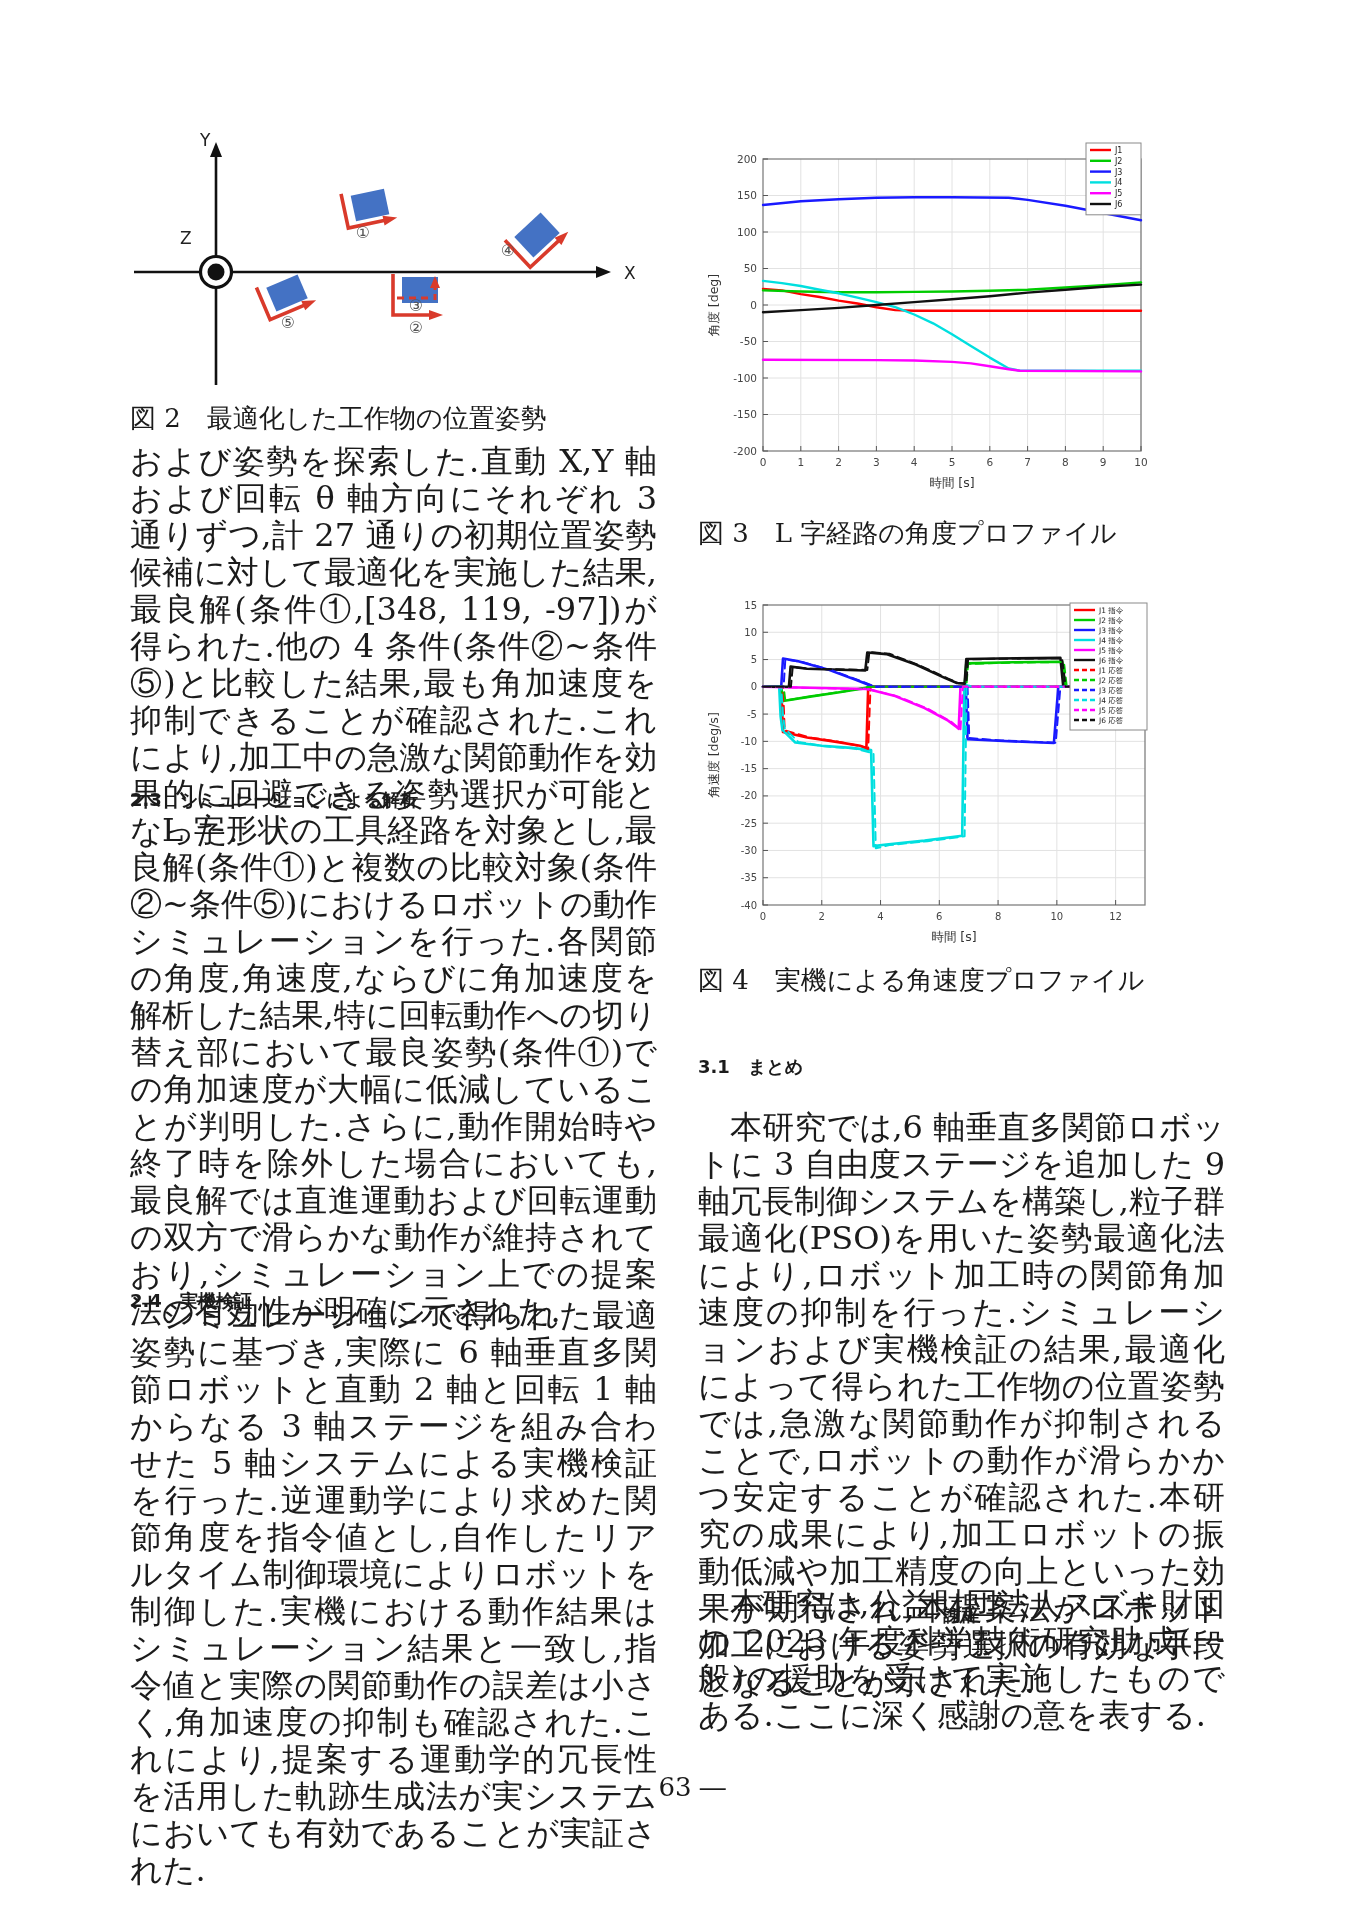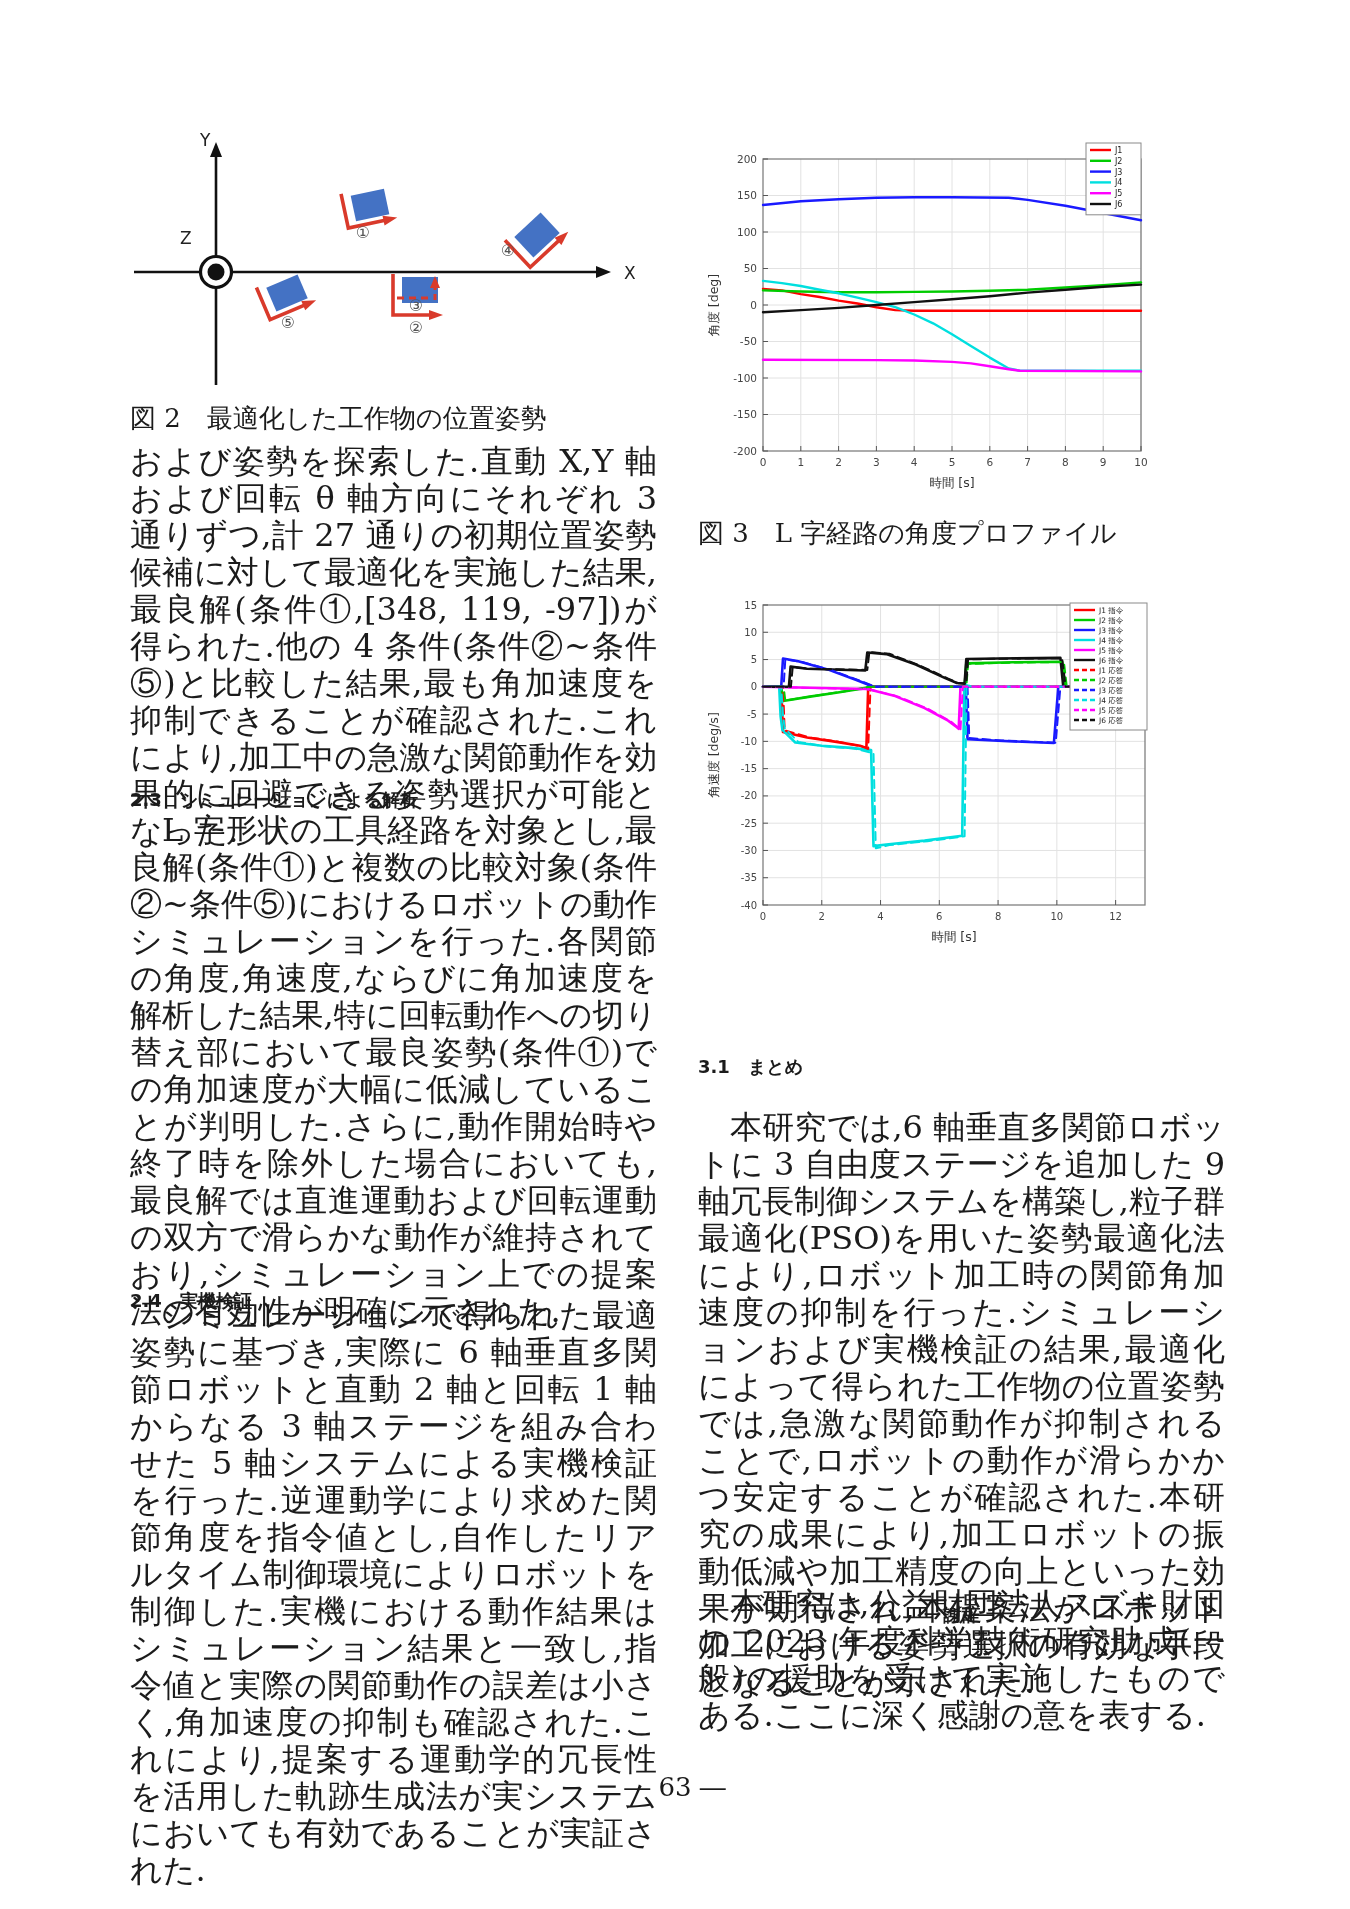--- a/index.html
+++ b/index.html
@@ -259,20 +259,21 @@
         <text x="396" y="120" font-family="&quot;DejaVu Sans&quot;,sans-serif" font-size="7.5" fill="#222">J2 応答</text>
         <line x1="371" y1="127" x2="392" y2="127" stroke="#1a1aff" stroke-width="2.4" stroke-dasharray="5 3"></line>
         <text x="396" y="130" font-family="&quot;DejaVu Sans&quot;,sans-serif" font-size="7.5" fill="#222">J3 応答</text>
         <line x1="371" y1="137" x2="392" y2="137" stroke="#00dfdf" stroke-width="2.4" stroke-dasharray="5 3"></line>
         <text x="396" y="140" font-family="&quot;DejaVu Sans&quot;,sans-serif" font-size="7.5" fill="#222">J4 応答</text>
         <line x1="371" y1="147" x2="392" y2="147" stroke="#ff00ff" stroke-width="2.4" stroke-dasharray="5 3"></line>
         <text x="396" y="150" font-family="&quot;DejaVu Sans&quot;,sans-serif" font-size="7.5" fill="#222">J5 応答</text>
         <line x1="371" y1="157" x2="392" y2="157" stroke="#111111" stroke-width="2.4" stroke-dasharray="5 3"></line>
         <text x="396" y="160" font-family="&quot;DejaVu Sans&quot;,sans-serif" font-size="7.5" fill="#222">J6 応答</text>
       </svg>
+    <div class="caption" style="top:962px;">図 4　実機による角速度プロファイル</div>
 
     <h3 class="sec-heading" style="top:1048px;">3.1　まとめ</h3>
     <div class="para indent" style="top:1109px;">本研究では,6 軸垂直多関節ロボットに 3 自由度ステージを追加した 9 軸冗長制御システムを構築し,粒子群最適化(PSO)を用いた姿勢最適化法により,ロボット加工時の関節角加速度の抑制を行った.シミュレーションおよび実機検証の結果,最適化によって得られた工作物の位置姿勢では,急激な関節動作が抑制されることで,ロボットの動作が滑らかかつ安定することが確認された.本研究の成果により,加工ロボットの振動低減や加工精度の向上といった効果が期待され,本提案法がロボット加工における姿勢選択の有効な手段となることが示された.</div>
 
     <h3 class="sec-heading" style="top:1596px;width:527px;text-align:center;">謝辞</h3>
     <div class="para indent" style="top:1586px;">本研究は,公益財団法人スズキ財団の 2023 年度科学技術研究助成(一般)の援助を受けて実施したものである.ここに深く感謝の意を表する.</div>
   </div>
 
   <div class="footer">― 63 ―</div>
 </div>

